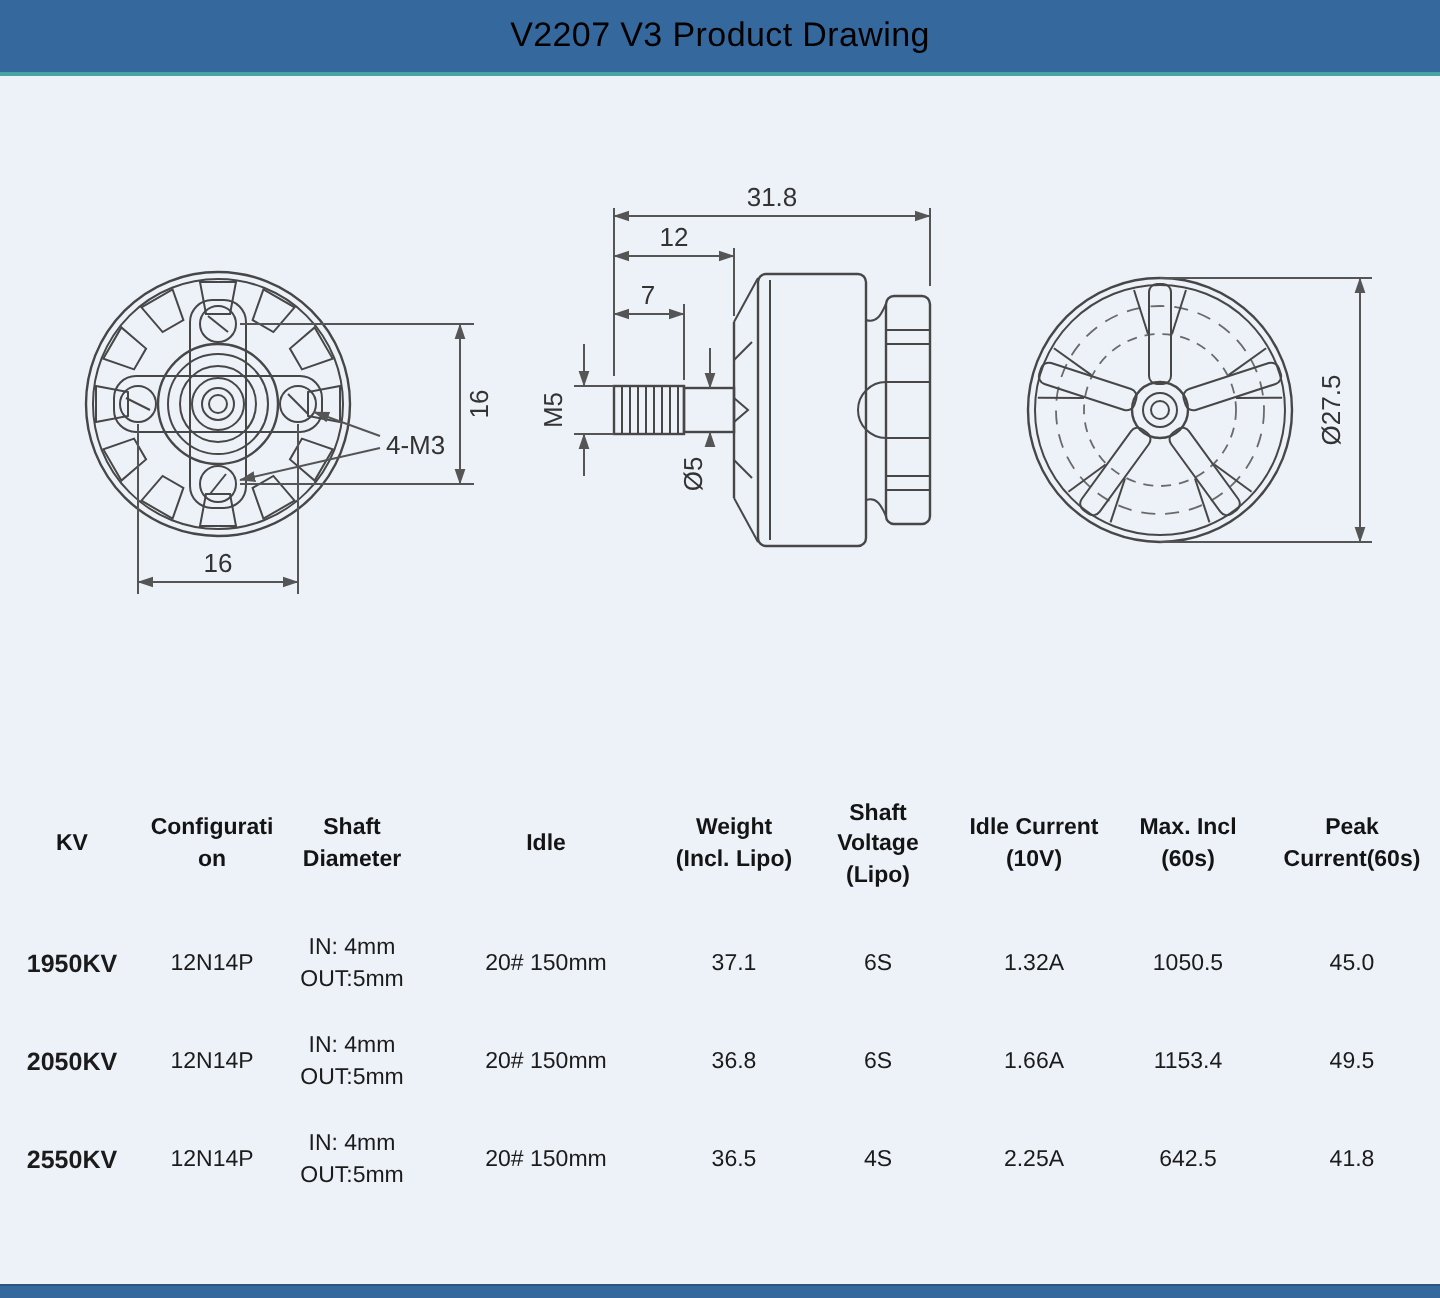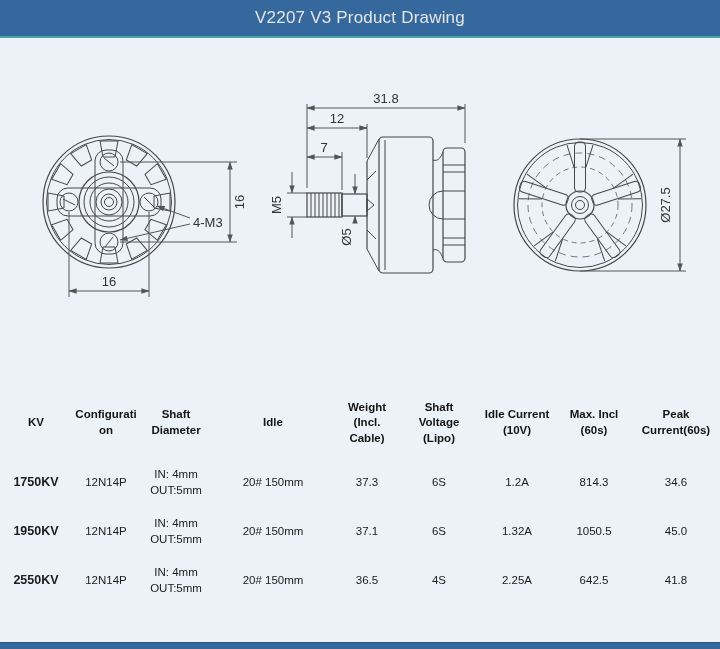--- a/index.html
+++ b/index.html
@@ -6,21 +6,21 @@
   #screen{
     position:relative;
     width:720px;height:649px;
     background:#edf1f8;
     font-family:"Liberation Sans", sans-serif;
     color:#1b1b1b;
     overflow:hidden;
   }
   .bar{
     position:absolute;left:0;right:0;
-    background:#35699e;color:#e5e5e5;
+    background:#35699e;color:#000000;
     display:flex;align-items:center;justify-content:center;
     font-size:17px;letter-spacing:.2px;
   }
   #bar-top{top:0;height:36px;border-bottom:2px solid #44a5a4;}
   #bar-specs{top:347px;height:39px;border-top:1px solid #2c567f;}
   #bar-bottom{bottom:0;height:6px;border-top:1px solid #2c567f;}
   #drawing{position:absolute;top:38px;left:0;}
   
   .dl{stroke:#474747;stroke-width:1.2;fill:none;}
   .dl2{stroke:#474747;stroke-width:1;fill:none;}
@@ -282,49 +282,49 @@
       <col style="width:78px">
         <col style="width:76px">
         <col style="width:88px">
     </colgroup>
     <thead>
       <tr>
         <th>KV</th>
         <th class="wrap-any">Configuration</th>
         <th>Shaft Diameter</th>
         <th>Idle</th>
-        <th>Weight (Incl. Cable)</th>
+        <th>Weight (Incl. Lipo)</th>
         <th>Shaft Voltage (Lipo)</th>
         <th>Idle Current (10V)</th>
         <th>Max. Incl (60s)</th>
         <th>Peak Current(60s)</th>
       </tr>
     </thead>
     <tbody>
-      <tr>
-        <td class="kv">1750KV</td>
-        <td>12N14P</td>
-        <td>IN: 4mm OUT:5mm</td>
-        <td>20# 150mm</td>
-        <td>37.3</td>
-        <td>6S</td>
-        <td>1.2A</td>
-        <td>814.3</td>
-        <td>34.6</td>
-      </tr>
       <tr>
         <td class="kv">1950KV</td>
         <td>12N14P</td>
         <td>IN: 4mm OUT:5mm</td>
         <td>20# 150mm</td>
         <td>37.1</td>
         <td>6S</td>
         <td>1.32A</td>
         <td>1050.5</td>
         <td>45.0</td>
+      </tr>
+      <tr>
+        <td class="kv">2050KV</td>
+        <td>12N14P</td>
+        <td>IN: 4mm OUT:5mm</td>
+        <td>20# 150mm</td>
+        <td>36.8</td>
+        <td>6S</td>
+        <td>1.66A</td>
+        <td>1153.4</td>
+        <td>49.5</td>
       </tr>
       <tr>
         <td class="kv">2550KV</td>
         <td>12N14P</td>
         <td>IN: 4mm OUT:5mm</td>
         <td>20# 150mm</td>
         <td>36.5</td>
         <td>4S</td>
         <td>2.25A</td>
         <td>642.5</td>

